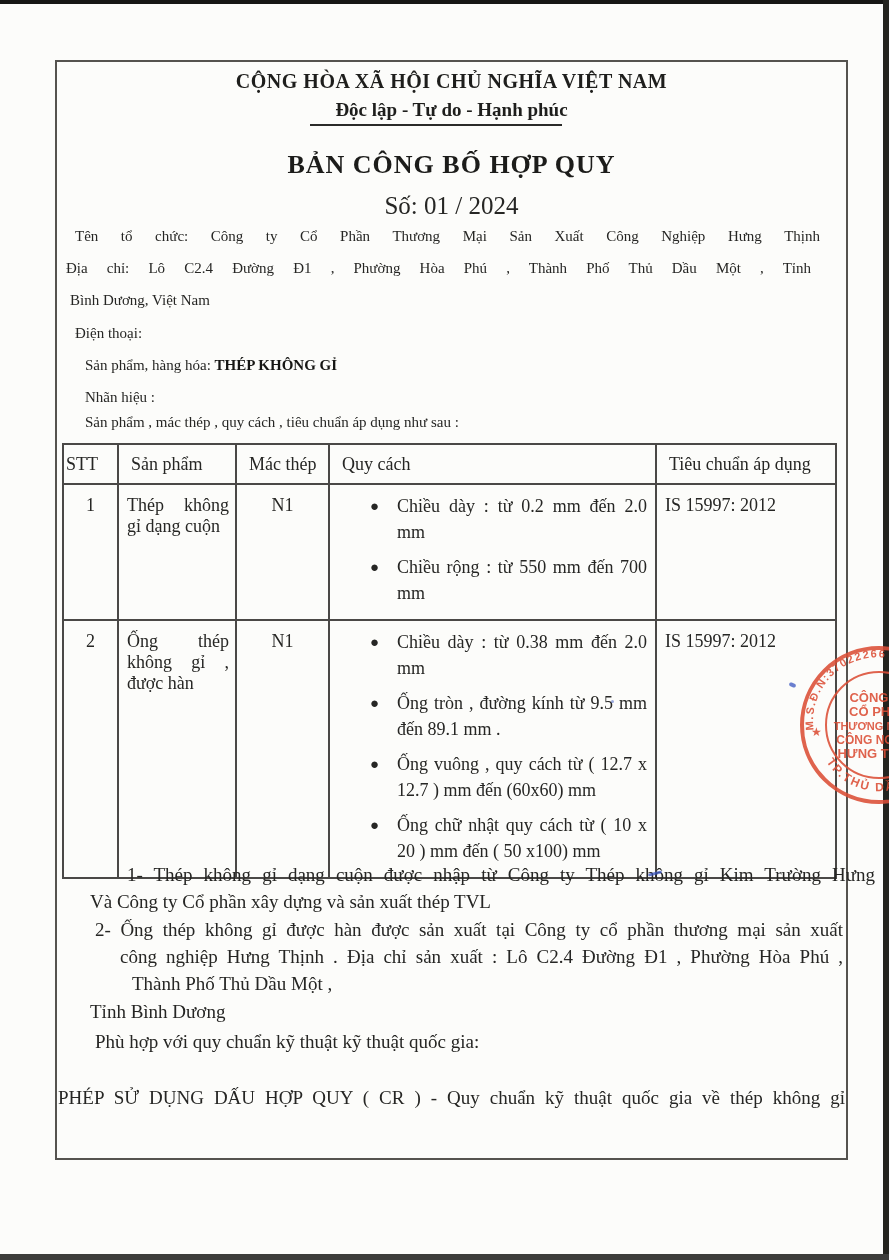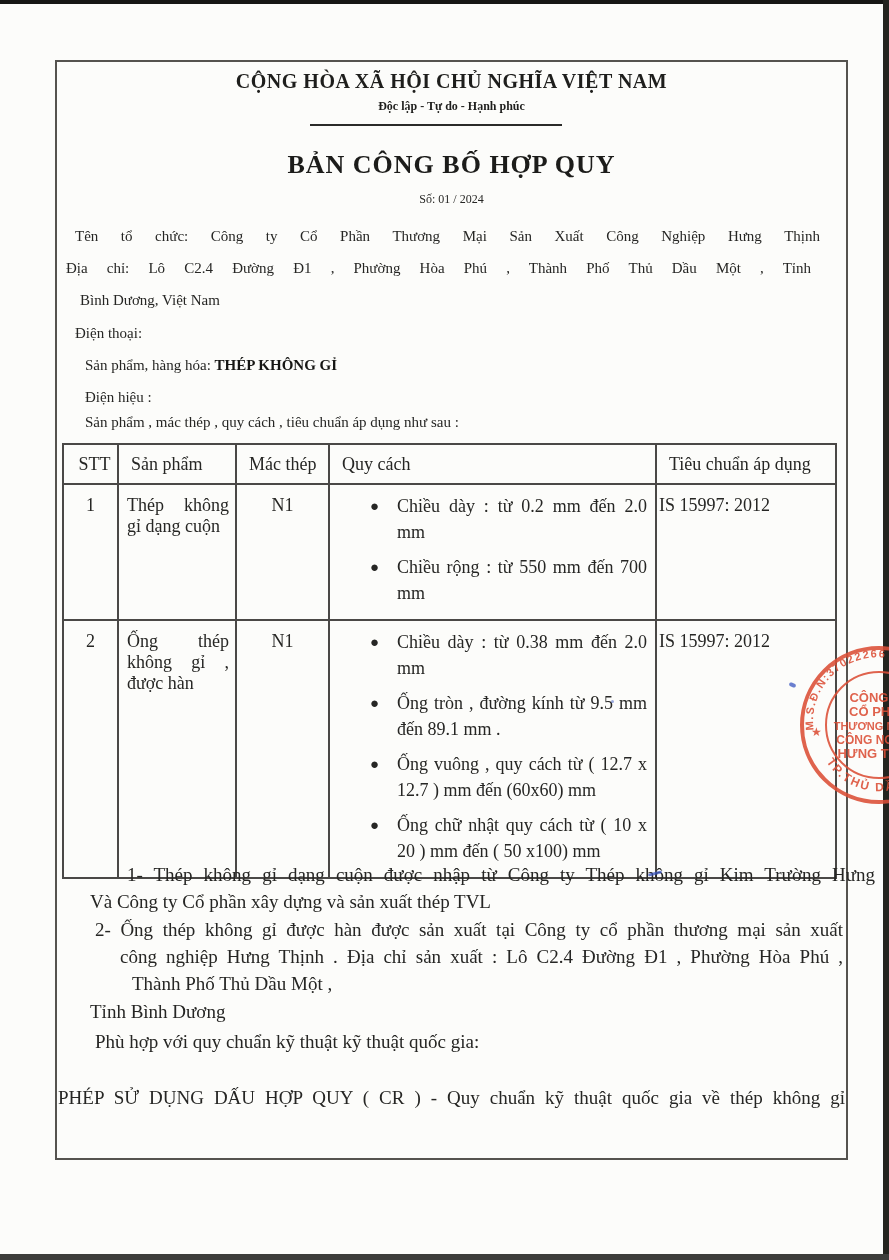--- a/index.html
+++ b/index.html
@@ -15,44 +15,44 @@
   .edge-right  { position:absolute; right:0; top:0; width:6px; height:1260px; background:#24241f; }
   .edge-bottom { position:absolute; left:0; bottom:0; width:889px; height:6px; background:#3d3d3a; }
   
   .frame {
     position:absolute; left:55px; top:60px; width:793px; height:1100px;
     border:2px solid #55534f;
   }
   .abs { position:absolute; }
   .center { width:793px; left:55px; text-align:center; }
   .nat-header { top:70px; font-size:20px; font-weight:bold; letter-spacing:.5px; color:#1e1e1c; }
-  .motto { top:99px; font-size:12px; font-weight:bold; color:#1e1e1c; }
+  .motto { top:99px; font-size:19px; font-weight:bold; color:#1e1e1c; }
   .motto-underline { position:absolute; left:310px; top:124px; width:252px; height:2px; background:#2b2b29; }
   .doc-title { top:150px; font-size:26px; font-weight:bold; letter-spacing:1px; color:#1c1c1a; }
-  .doc-number { top:192px; font-size:12px; }
+  .doc-number { top:192px; font-size:25px; }
   .bodyline { font-size:15px; white-space:nowrap; }
   .jline { white-space:normal; text-align:justify; text-align-last:justify; }
   .boldval { font-weight:bold; color:#161614; }
 
   
   table.spec {
     position:absolute; left:62px; top:443px; width:773px;
     border-collapse:collapse; table-layout:fixed; font-size:18px;
   }
   table.spec col.c0{width:55px} table.spec col.c1{width:118px}
   table.spec col.c2{width:93px} table.spec col.c3{width:327px}
   table.spec col.c4{width:180px}
   table.spec th, table.spec td { border:2px solid #4a4846; font-weight:normal; vertical-align:top; }
   table.spec th { height:40px; vertical-align:middle; text-align:left; padding:2px 6px 2px 12px; }
-  table.spec th.cstt { text-align:center; padding-left:14px;border-radius:8px; }
+  table.spec th.cstt { text-align:left; padding-left:2px;border-radius:8px; }
   td.cstt { text-align:center; padding-top:10px; height:95px; }
   td.cprod { padding:10px 6px 4px 8px; text-align:justify; }
   td.cgrade { text-align:center; padding-top:10px; }
   td.cspec { padding:8px 8px 4px 0; }
-  td.cstd { padding:10px 4px 2px 2px; }
+  td.cstd { padding:10px 4px 2px 8px; }
   tr.r2 td { height:238px; }
   ul.specs { list-style:none; margin-left:40px; }
   ul.specs li { display:flex; margin-bottom:9px; line-height:26px; }
   ul.specs .blt { width:27px; flex:0 0 27px; font-size:15px; }
   ul.specs .bt { width:256px; text-align:justify; }
 
   
   .nline { font-size:19px; }
 
   
@@ -76,26 +76,26 @@
 
   <div class="abs center nat-header">CỘNG HÒA XÃ HỘI CHỦ NGHĨA VIỆT NAM</div>
   <div class="abs center motto">Độc lập - Tự do - Hạnh phúc</div>
   <div class="motto-underline"></div>
 
   <div class="abs center doc-title">BẢN CÔNG BỐ HỢP QUY</div>
   <div class="abs center doc-number">Số: 01 / 2024</div>
 
   <div class="abs bodyline jline" style="left:75px; top:228px; width:745px;">Tên tổ chức: Công ty Cổ Phần Thương Mại Sản Xuất Công Nghiệp Hưng Thịnh</div>
   <div class="abs bodyline jline" style="left:66px; top:260px; width:745px;">Địa chỉ: Lô C2.4 Đường Đ1 , Phường Hòa Phú , Thành Phố Thủ Dầu Một , Tỉnh</div>
-  <div class="abs bodyline" style="left:80px; top:292px;text-align:center;">Bình Dương, Việt Nam</div>
+  <div class="abs bodyline" style="left:70px; top:292px;text-align:center;">Bình Dương, Việt Nam</div>
   <div class="abs bodyline" style="left:75px; top:325px;text-align:center;">Điện thoại:</div>
   <div class="abs bodyline" style="left:85px; top:357px;">
     <span>Sản phẩm, hàng hóa: </span><span class="boldval">THÉP KHÔNG GỈ</span>
   </div>
-  <div class="abs bodyline" style="left:85px; top:389px;">Điện hiệu :</div>
+  <div class="abs bodyline" style="left:85px; top:389px;">Nhãn hiệu :</div>
   <div class="abs bodyline" style="left:85px; top:414px;">Sản phẩm , mác thép , quy cách , tiêu chuẩn áp dụng như sau :</div>
 
   <table class="spec">
     <colgroup>
         <col class="c0">
         <col class="c1">
         <col class="c2">
         <col class="c3">
         <col class="c4">
       </colgroup>

